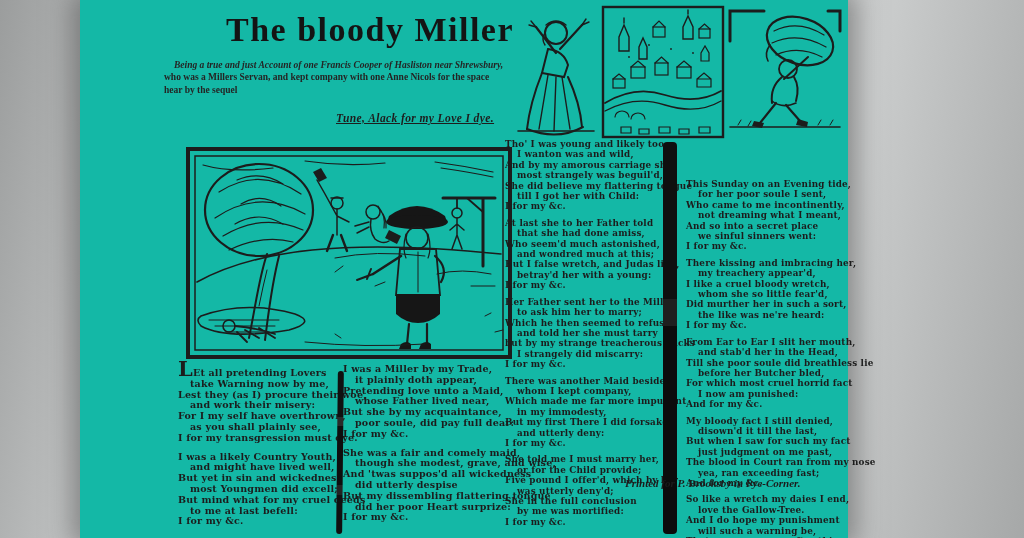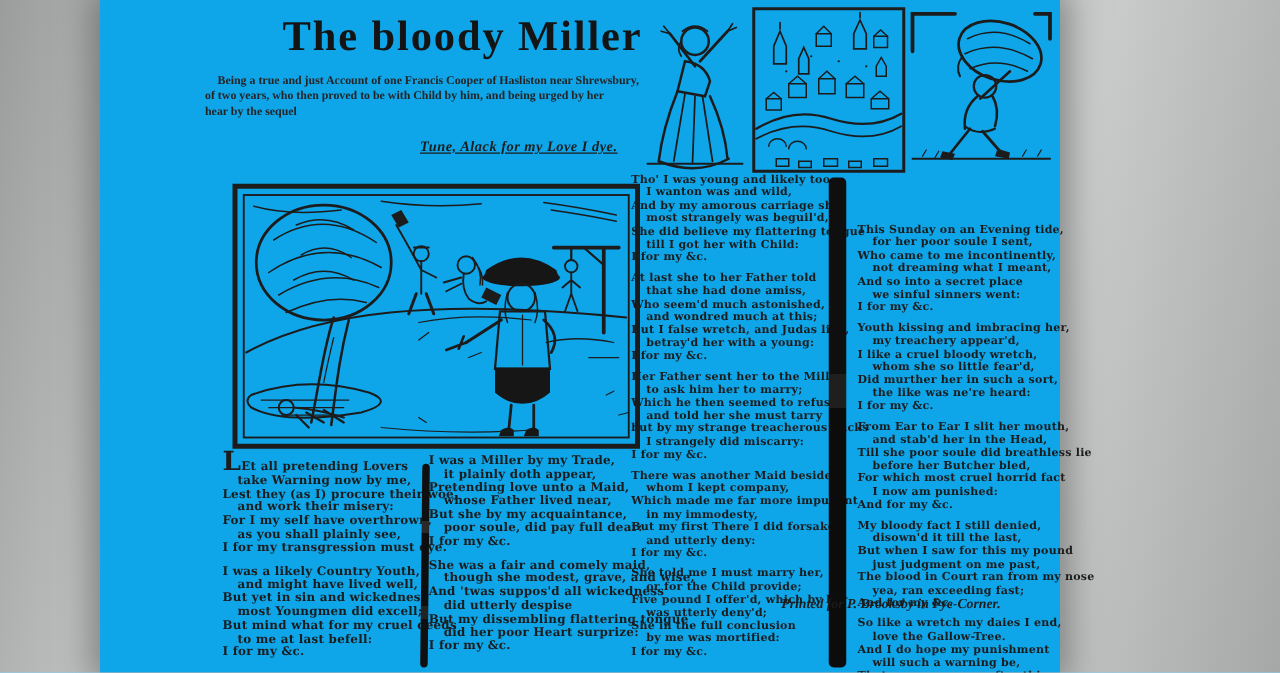--- a/index.html
+++ b/index.html
@@ -3,34 +3,34 @@
 <meta charset="utf-8">
 <style>
   html,body{margin:0;padding:0;}
   body{
     width:1024px;height:538px;position:relative;overflow:hidden;
     background:linear-gradient(100deg,#9b9d9d 0%,#c3c5c5 16%,#d4d5d5 48%,#c9cbcb 80%,#a6a8a8 100%);
     font-family:"Liberation Serif",serif;
   }
   .sheet{
     position:absolute;left:80px;top:0;width:768px;height:538px;
-    background:#0ea5e9;box-shadow:0 0 24px 8px rgba(70,70,70,.5);
+    background:#14b8a6;box-shadow:0 0 24px 8px rgba(70,70,70,.5);
     color:#1b1b1b;
   }
   .title{
     position:absolute;left:146px;top:10px;width:340px;
     font:600 34px/40px "Liberation Serif",serif;letter-spacing:1.5px;color:#141414;
     white-space:nowrap;
   }
   .intro{
     position:absolute;left:84px;top:59px;width:356px;
     font:700 9.5px/12.4px "Liberation Serif",serif;color:#242424;
   }
   .intro .tline{white-space:nowrap;}
-  .intro .tline:first-child{padding-left:10px;}
+  .intro .tline:first-child{padding-left:10px;font-style:italic;}
   .tune{
     position:absolute;left:256px;top:111px;width:230px;
     font:italic 700 11.5px/14px "Liberation Serif",serif;color:#1d1d1d;letter-spacing:.4px;text-decoration:underline;
   }
   .cut-main{position:absolute;left:105px;top:146px;width:328px;height:214px;}
   .cut-woman{position:absolute;left:432px;top:7px;width:88px;height:130px;}
   .cut-town{position:absolute;left:521px;top:5px;width:124px;height:134px;}
   .cut-sack{position:absolute;left:644px;top:5px;width:122px;height:132px;}
   svg{display:block;}
   .ink{stroke:#1c1c1c;fill:none;stroke-linecap:round;}
@@ -63,21 +63,21 @@
 </style>
 </head>
 <body>
 
 <div class="sheet">
 
   <div class="title">The bloody Miller</div>
 
   <div class="intro">
       <div class="tline">Being a true and just Account of one Francis Cooper of Hasliston near Shrewsbury,</div>
-      <div class="tline">of two years, who then proved to be with Child by him, and being urged by her</div>
+      <div class="tline">who was a Millers Servan, and kept company with one Anne Nicols for the space</div>
       <div class="tline">hear by the sequel</div>
     </div>
 
   <div class="tune">Tune, Alack for my Love I dye.</div>
 
   <svg class="cut-main" viewBox="0 0 328 214" aria-hidden="true">
     <rect x="3" y="3" width="322" height="208" class="ink" stroke-width="4"></rect>
     <rect x="10" y="10" width="308" height="194" class="ink" stroke-width="1.5"></rect>
 
     <path class="ink" stroke-width="1.2" d="M18,19 q28,8 70,3 M120,15 q40,6 80,2 M250,16 q30,4 58,10 M256,22 q28,4 52,9"></path>
@@ -280,41 +280,41 @@
       <div class="stanza">
         <div class="vline">This Sunday on an Evening tide,</div>
         <div class="vline">for her poor soule I sent,</div>
         <div class="vline">Who came to me incontinently,</div>
         <div class="vline">not dreaming what I meant,</div>
         <div class="vline">And so into a secret place</div>
         <div class="vline">we sinful sinners went:</div>
         <div class="vline">I for my &amp;c.</div>
       </div>
       <div class="stanza">
-        <div class="vline">Youth kissing and imbracing her,</div>
+        <div class="vline">There kissing and imbracing her,</div>
         <div class="vline">my treachery appear'd,</div>
         <div class="vline">I like a cruel bloody wretch,</div>
         <div class="vline">whom she so little fear'd,</div>
         <div class="vline">Did murther her in such a sort,</div>
         <div class="vline">the like was ne're heard:</div>
         <div class="vline">I for my &amp;c.</div>
       </div>
       <div class="stanza">
         <div class="vline">From Ear to Ear I slit her mouth,</div>
         <div class="vline">and stab'd her in the Head,</div>
         <div class="vline">Till she poor soule did breathless lie</div>
         <div class="vline">before her Butcher bled,</div>
         <div class="vline">For which most cruel horrid fact</div>
         <div class="vline">I now am punished:</div>
         <div class="vline">And for my &amp;c.</div>
       </div>
       <div class="stanza">
         <div class="vline">My bloody fact I still denied,</div>
         <div class="vline">disown'd it till the last,</div>
-        <div class="vline">But when I saw for this my pound</div>
+        <div class="vline">But when I saw for such my fact</div>
         <div class="vline">just judgment on me past,</div>
         <div class="vline">The blood in Court ran from my nose</div>
         <div class="vline">yea, ran exceeding fast;</div>
         <div class="vline">And for my &amp;c.</div>
       </div>
       <div class="stanza">
         <div class="vline">So like a wretch my daies I end,</div>
         <div class="vline">love the Gallow-Tree.</div>
         <div class="vline">And I do hope my punishment</div>
         <div class="vline">will such a warning be,</div>

